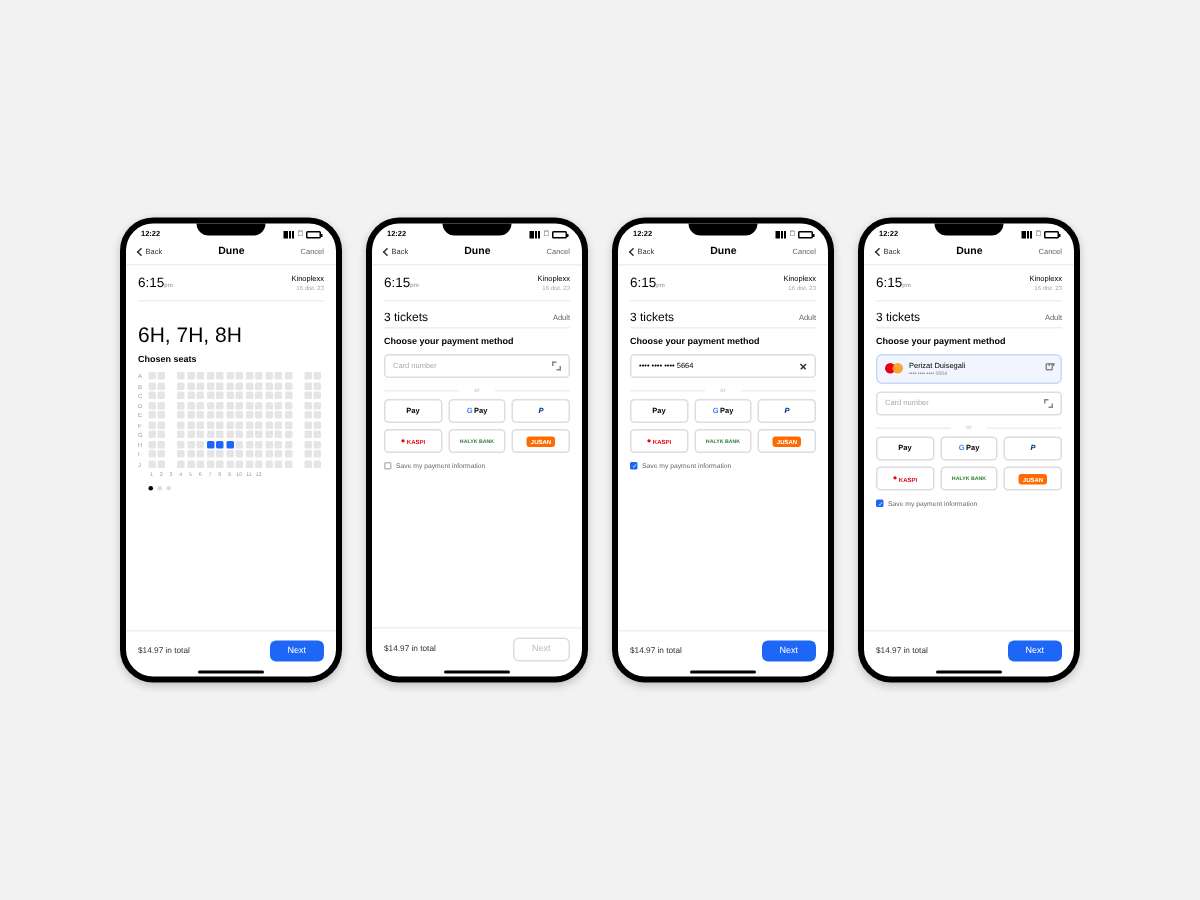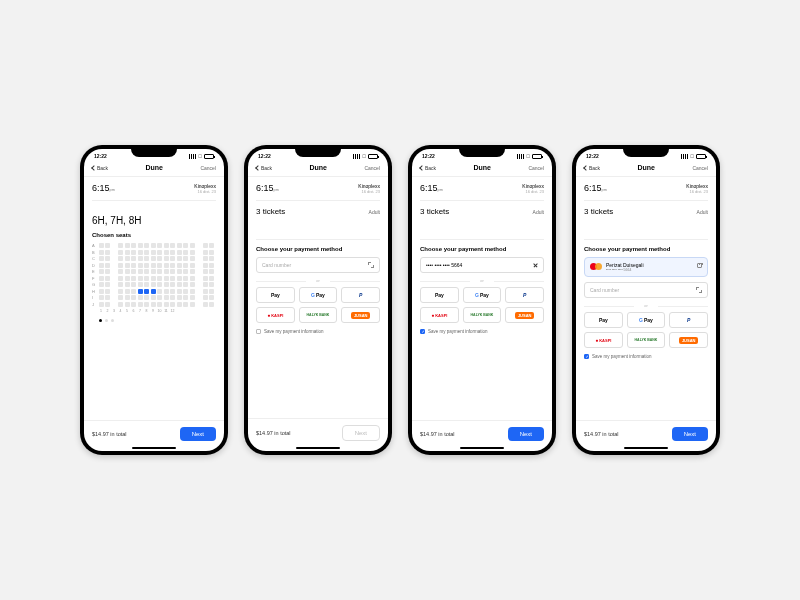--- a/index.html
+++ b/index.html
@@ -47,25 +47,25 @@
   .content { flex: 1; padding: 6px 8px; overflow: hidden; }
   .inforow {
     display: flex; justify-content: space-between; align-items: flex-start;
     padding-bottom: 6px; border-bottom: .5px solid #eee; margin-bottom: 6px;
   }
   .time { font-size: 9px; font-weight: 500; }
   .time .ampm { font-size: 4px; color: #888; }
   .venue { text-align: right; font-size: 5px; }
   .venue .sub { color: #aaa; font-size: 4px; }
   .ticketsrow { display: flex; justify-content: space-between; align-items: center;
-    padding-bottom: 23px; border-bottom: .5px solid #eee; margin-bottom: 6px; }
+    padding-bottom: 2px; border-bottom: .5px solid #eee; margin-bottom: 6px; }
   .tickets { font-size: 8px; }
   .adult { font-size: 5px; color: #666; }
   .sectiontitle { font-size: 6px; font-weight: 600; margin-bottom: 5px; }
-  .seats-big { font-size: 10px; font-weight: 500; margin: 14px 0 6px; }
+  .seats-big { font-size: 14px; font-weight: 500; margin: 14px 0 6px; }
   .seatgrid { display: flex; flex-direction: column; gap: 1.5px; }
   .seatrow { display: flex; align-items: center; gap: 1.5px; }
   .rowlabel { width: 5px; font-size: 4px; color: #999; }
   .seat { width: 5px; height: 5px; background: #e5e5e5; border-radius: 1px; }
   .seat.sel { background: #1e66f5; }
   .seat.gap { background: transparent; }
   .seatnums { display: flex; gap: 1.5px; margin-left: 6.5px; margin-top: 2px; }
   .seatnums span { width: 5px; font-size: 3.5px; color: #999; text-align: center; }
   .dots { display: flex; gap: 3px; justify-content: flex-start; margin-top: 6px; margin-left: 6.5px; }
   .dot { width: 3px; height: 3px; border-radius: 50%; background: #ddd; }

